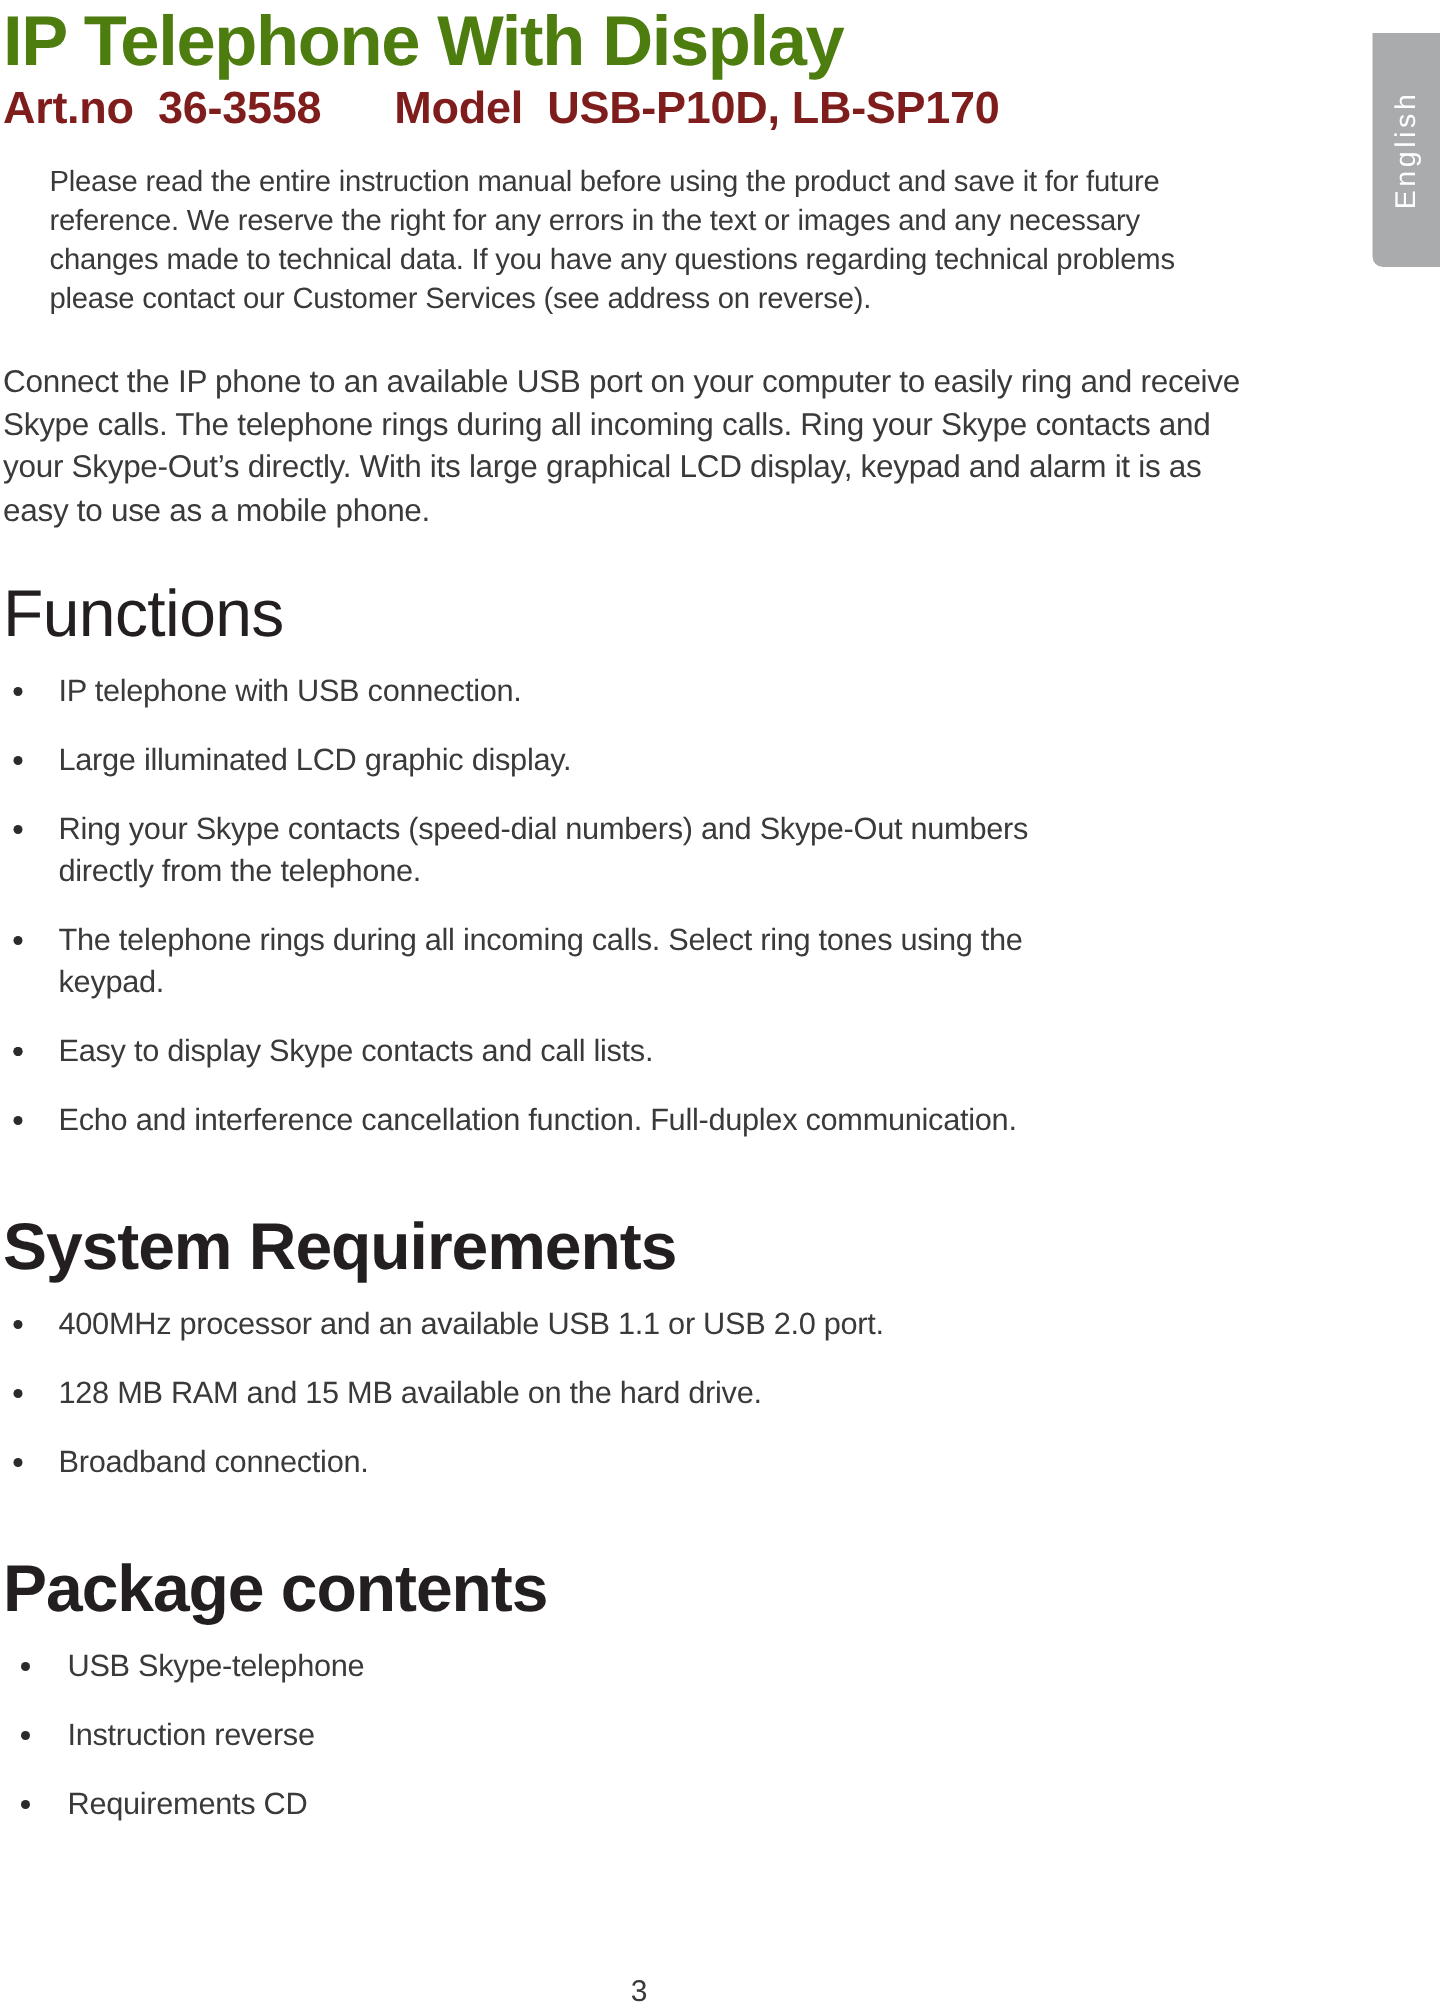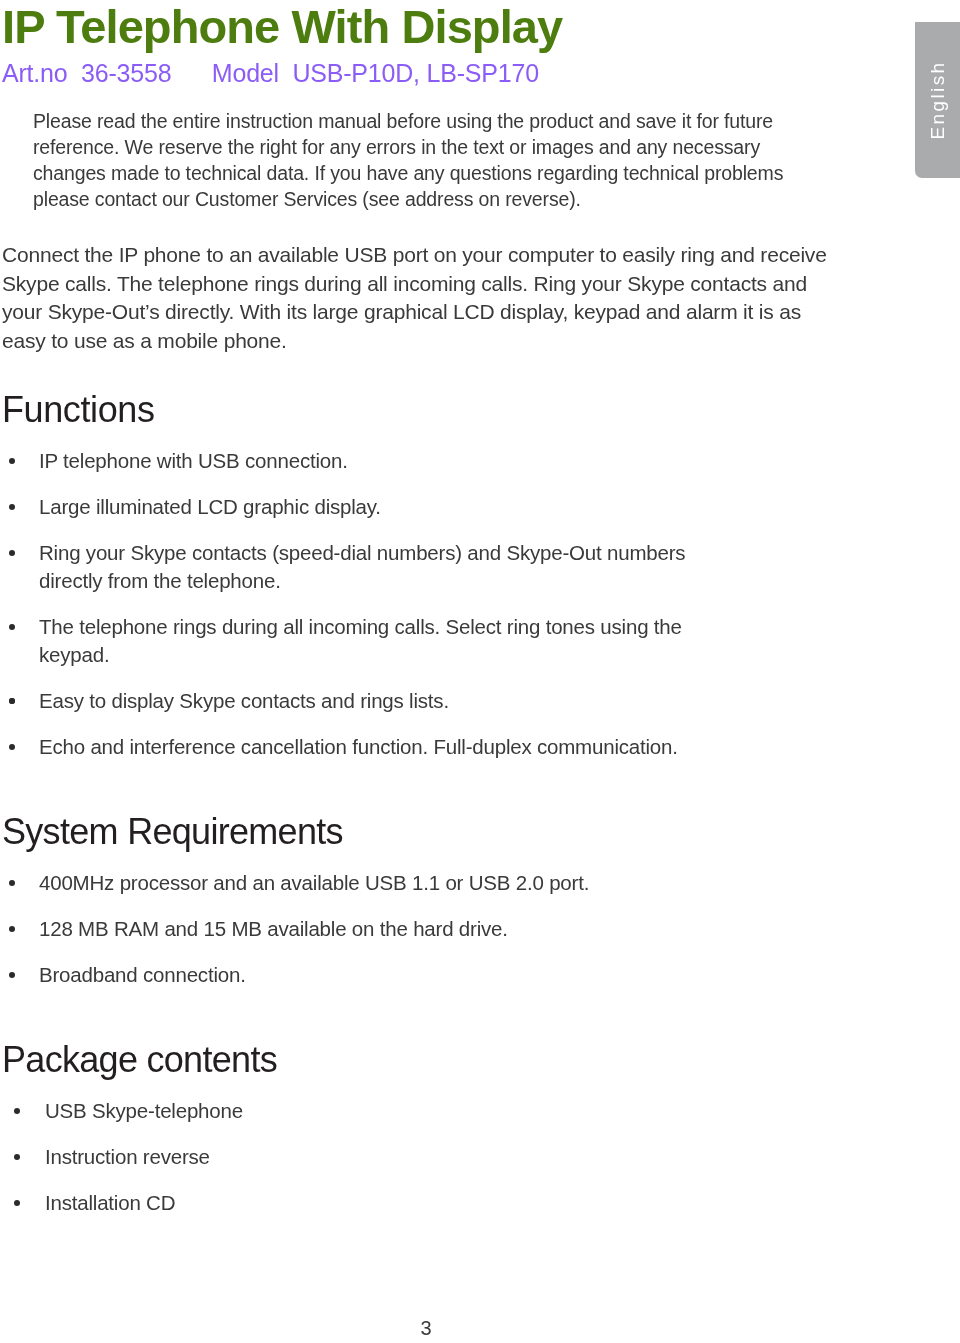--- a/index.html
+++ b/index.html
@@ -61,24 +61,24 @@
     font-size: 47px;
     line-height: 50px;
     font-weight: 700;
     letter-spacing: -0.9px;
     color: #4d7c0f;
     font-stretch: condensed;
   }
 
   .subtitle {
     margin: 6px 0 0 0;
-    font-size: 25px;
+    font-size: 30px;
     line-height: 30px;
-    font-weight: 400;
-    color: #8b5cf6;
+    font-weight: 700;
+    color: #7f1d1d;
     letter-spacing: -0.2px;
     white-space: pre;
   }
 
   .intro-block {
     margin: 20px 0 0 31px;
     width: 800px;
     font-size: 19.5px;
     line-height: 26px;
     color: #3a3a3a;
@@ -89,28 +89,28 @@
     margin: 29px 0 0 0;
     width: 826px;
     font-size: 21px;
     line-height: 28.5px;
     color: #3a3a3a;
     letter-spacing: -0.2px;
   }
 
   h2.section-title {
     margin: 0;
-    font-size: 36px;
+    font-size: 44px;
     line-height: 38px;
     font-weight: 400;
     color: #231f20;
     letter-spacing: -0.4px;
   }
   h2.section-title.heavier {
-    font-weight: 400;
+    font-weight: 700;
     letter-spacing: -0.7px;
   }
 
   #functions-title   { margin-top: 36px; }
   #sysreq-title      { margin-top: 52px; }
   #package-title     { margin-top: 52px; }
 
   ul.bullets {
     list-style: none;
     margin: 0;
@@ -191,21 +191,21 @@
       </li>
       <li>
         <span class="bullet-dot"></span>
         <span>The telephone rings during all incoming calls. Select ring tones using the keypad.</span>
       </li>
       <li>
         <span class="bullet-dot"></span>
       </li>
       <li>
         <span class="bullet-dot"></span>
-        <span>Easy to display Skype contacts and rings lists.</span>
+        <span>Easy to display Skype contacts and call lists.</span>
       </li>
       <li>
         <span class="bullet-dot"></span>
         <span>Echo and interference cancellation function. Full-duplex communication.</span>
       </li>
     </ul>
 
     <h2 id="sysreq-title" class="section-title heavier">System Requirements</h2>
     <ul id="sysreq-list" class="bullets">
       <li>
@@ -227,21 +227,21 @@
       <li>
         <span class="bullet-dot"></span>
         <span>USB Skype-telephone</span>
       </li>
       <li>
         <span class="bullet-dot"></span>
         <span>Instruction reverse</span>
       </li>
       <li>
         <span class="bullet-dot"></span>
-        <span>Installation CD</span>
+        <span>Requirements CD</span>
       </li>
     </ul>
 
   </div>
 
   <div class="page-number">3</div>
 
 </div>
 
 </body></html>

